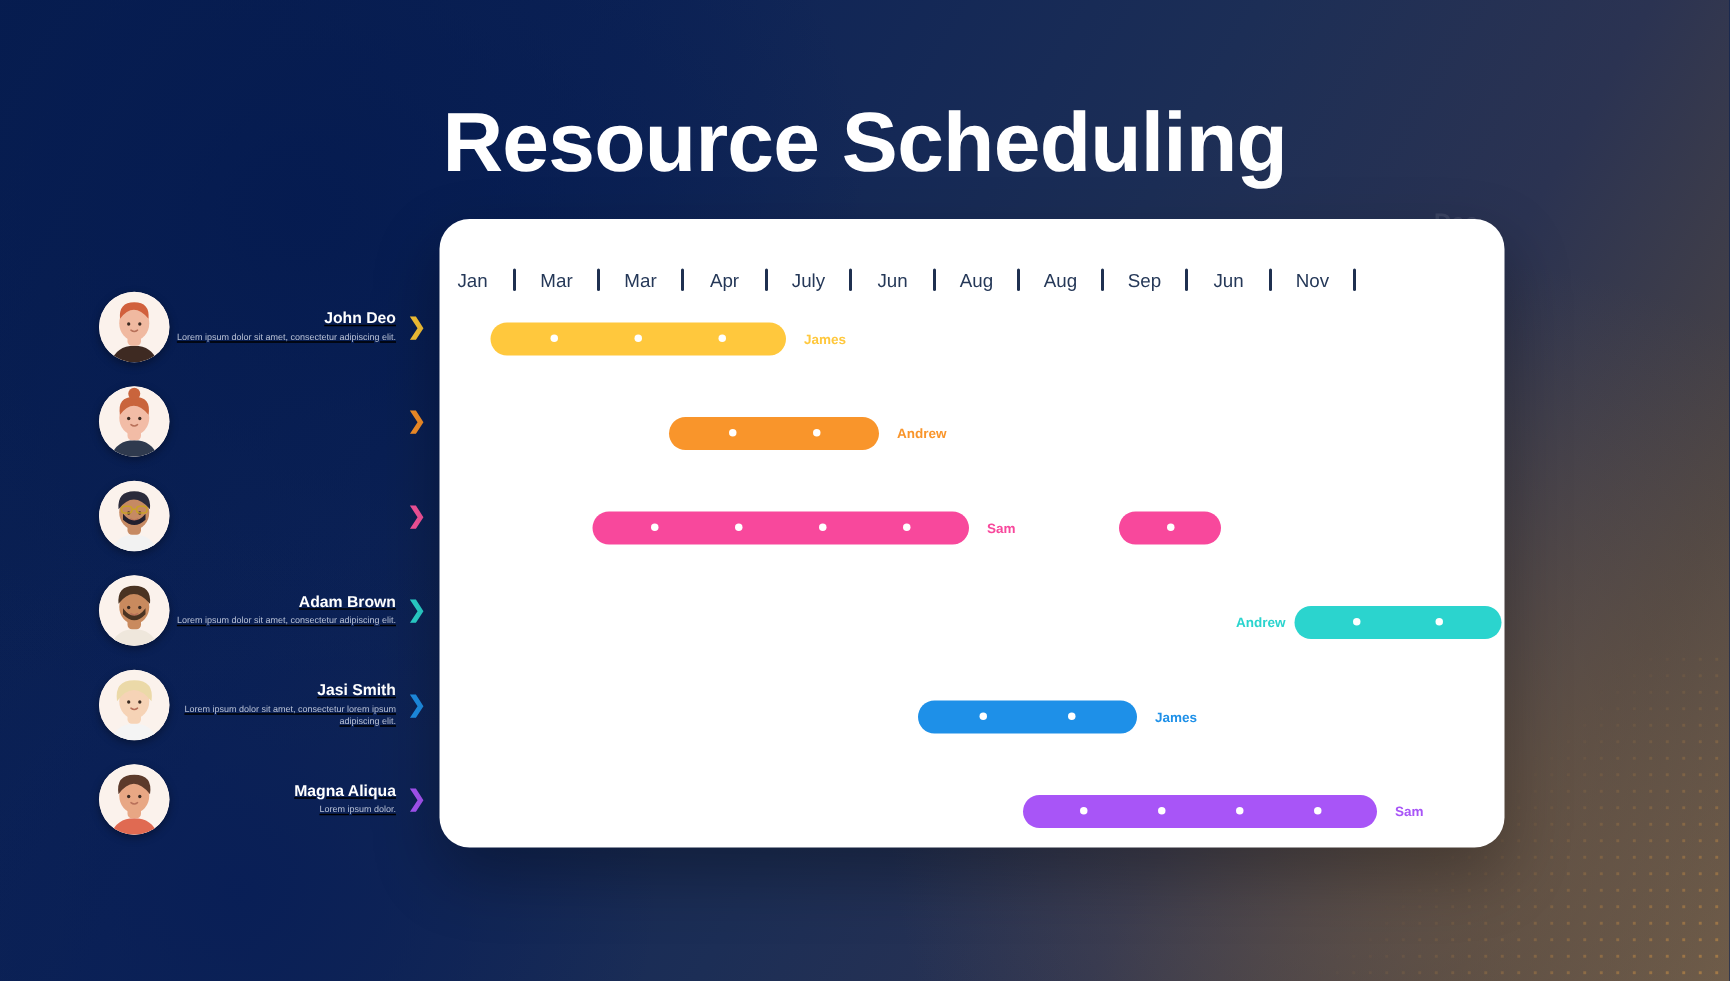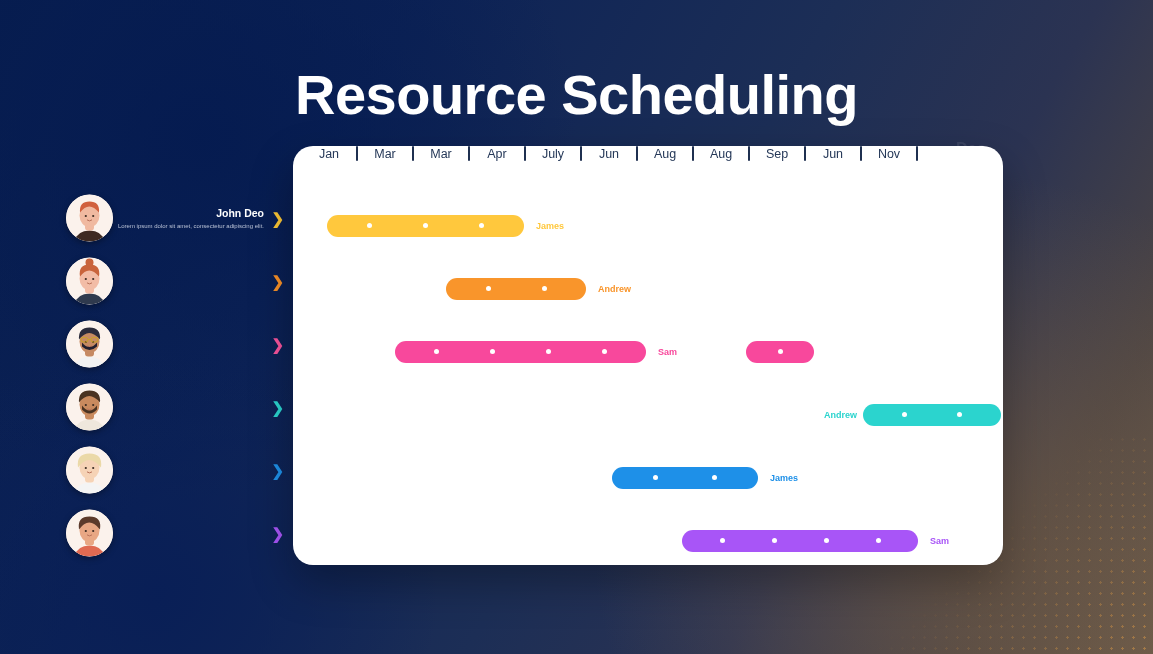--- a/index.html
+++ b/index.html
@@ -54,39 +54,39 @@
     position:relative;height:63px;display:flex;align-items:center;
   }
   .avatar{
     position:absolute;left:66px;top:50%;transform:translateY(-50%);
     width:47px;height:47px;border-radius:50%;overflow:hidden;background:#fdf3ee;
     box-shadow:0 2px 6px rgba(0,0,0,.35);
   }
   .avatar svg{display:block;width:47px;height:47px;}
   .ptext{
     position:absolute;right:26px;top:50%;transform:translateY(-50%);
-    text-align:right;width:166px;
+    text-align:right;width:166px;text-decoration:underline;
   }
   .pname{font-size:10.5px;font-weight:bold;color:#ffffff;line-height:13px;}
   .pdesc{font-size:6px;color:#b9c2d6;line-height:8px;margin-top:2px;}
   .arrow{
     position:absolute;right:6px;top:50%;transform:translateY(-50%);
     font-size:15px;font-weight:bold;line-height:1;
   }
 
   
   #card{
     position:absolute;left:293px;top:146px;width:710px;height:419px;
     background:#fff;border-radius:20px;
     box-shadow:0 18px 44px rgba(0,0,0,.30);
     overflow:hidden;
   }
   #months{
     position:absolute;left:0;top:0;width:710px;height:48px;
-    display:flex;align-items:flex-start;padding-left:14px;box-sizing:border-box;
+    display:flex;align-items:flex-end;box-sizing:border-box;
   }
   .m-cell{display:flex;align-items:center;}
   .m-label{
     width:44px;text-align:center;font-size:12.5px;color:#253858;
   }
   .m-sep{
     width:2px;height:15px;background:#1f3050;border-radius:1px;margin:0 5px;
   }
 
   #rows{position:absolute;left:16px;top:48px;width:705px;height:371px;}
@@ -179,50 +179,62 @@
           <path d="M8,47 q3.5,-11 15.5,-11 q12,0 15.5,11 z" fill="#EFE7DC"></path>
           <rect x="19" y="27" width="9" height="9" rx="3" fill="#C98A5E"></rect>
           <ellipse cx="23.5" cy="21" rx="10" ry="11.5" fill="#C98A5E"></ellipse>
           <path d="M13,19 q10,-13 21,0 q1,-12 -10.5,-12 q-11.5,0 -10.5,12 z" fill="#4A3322"></path>
           <circle cx="19.8" cy="21.5" r="1.1" fill="#3A2A22"></circle>
           <circle cx="27.2" cy="21.5" r="1.1" fill="#3A2A22"></circle>
           <path d="M21.3,25.6 q2.2,1.8 4.4,0" stroke="#B8715A" stroke-width="1" fill="none" stroke-linecap="round"></path>
           <path d="M16,22 q7.5,10 15,0 l0,4 q-7.5,8 -15,0 z" fill="#4A3322"></path>
         </svg>
       </div>
+      <div class="ptext">
+        <div class="pname">Adam Brown</div>
+        <div class="pdesc">Lorem ipsum dolor sit amet, consectetur adipiscing elit.</div>
+      </div>
       <div class="arrow" style="color:#2BD4CE">❯</div>
     </div>
     <div class="person">
       <div class="avatar">
         <svg viewBox="0 0 47 47">
           <circle cx="23.5" cy="23.5" r="23.5" fill="#FBF2EC"></circle>
           <path d="M8,47 q3.5,-11 15.5,-11 q12,0 15.5,11 z" fill="#F4F4F4"></path>
           <rect x="19" y="27" width="9" height="9" rx="3" fill="#F6D3B6"></rect>
           <ellipse cx="23.5" cy="21" rx="10" ry="11.5" fill="#F6D3B6"></ellipse>
           <path d="M12,21 q11,-15 23,0 q2,-14 -11.5,-14 q-13.5,0 -11.5,14 z" fill="#EBD9A8"></path>
           <circle cx="19.8" cy="21.5" r="1.1" fill="#3A2A22"></circle>
           <circle cx="27.2" cy="21.5" r="1.1" fill="#3A2A22"></circle>
           <path d="M21.3,25.6 q2.2,1.8 4.4,0" stroke="#B8715A" stroke-width="1" fill="none" stroke-linecap="round"></path>
         </svg>
       </div>
+      <div class="ptext">
+        <div class="pname">Jasi Smith</div>
+        <div class="pdesc">Lorem ipsum dolor sit amet, consectetur lorem ipsum adipiscing elit.</div>
+      </div>
       <div class="arrow" style="color:#1E90E8">❯</div>
     </div>
     <div class="person">
       <div class="avatar">
         <svg viewBox="0 0 47 47">
           <circle cx="23.5" cy="23.5" r="23.5" fill="#FBF2EC"></circle>
           <path d="M8,47 q3.5,-11 15.5,-11 q12,0 15.5,11 z" fill="#E06A52"></path>
           <rect x="19" y="27" width="9" height="9" rx="3" fill="#E8A784"></rect>
           <ellipse cx="23.5" cy="21" rx="10" ry="11.5" fill="#E8A784"></ellipse>
           <path d="M13,20 q10,-14 21,0 q2,-13 -10.5,-13 q-12.5,0 -10.5,13 z" fill="#5C3A2B"></path>
           <circle cx="19.8" cy="21.5" r="1.1" fill="#3A2A22"></circle>
           <circle cx="27.2" cy="21.5" r="1.1" fill="#3A2A22"></circle>
           <path d="M21.3,25.6 q2.2,1.8 4.4,0" stroke="#B8715A" stroke-width="1" fill="none" stroke-linecap="round"></path>
         </svg>
       </div>
+      <div class="ptext">
+        <div class="pname">Magna Aliqua</div>
+        <div class="pdesc">Lorem ipsum dolor.</div>
+      </div>
       <div class="arrow" style="color:#A855F7">❯</div>
     </div>
   </div>
 
 <div id="card">
   <div id="months">
       <div class="m-cell">
         <div class="m-label">Jan</div>
         <div class="m-sep"></div>
       </div>

